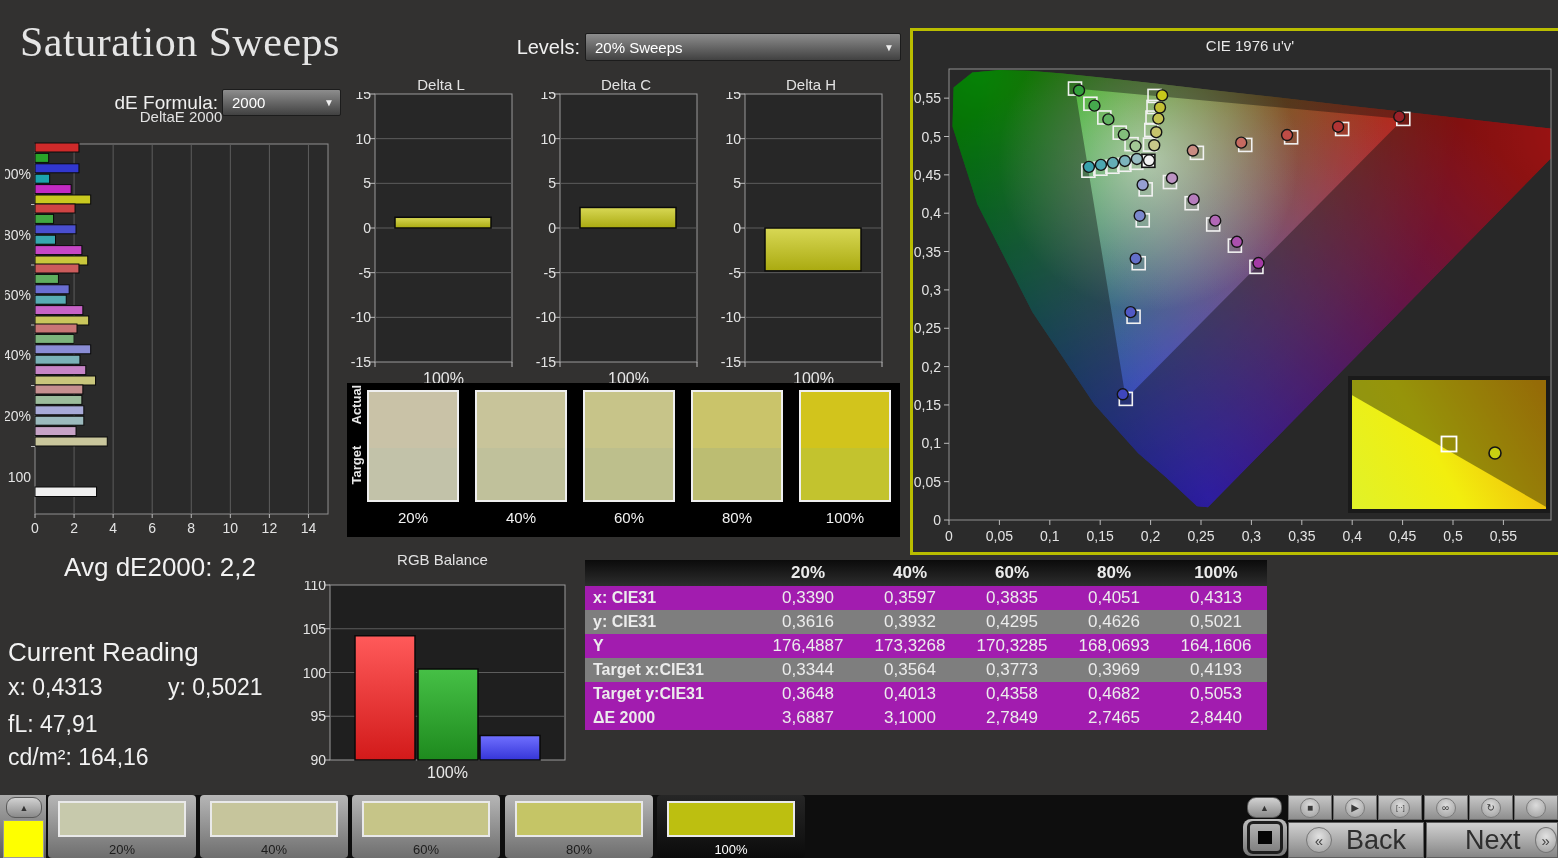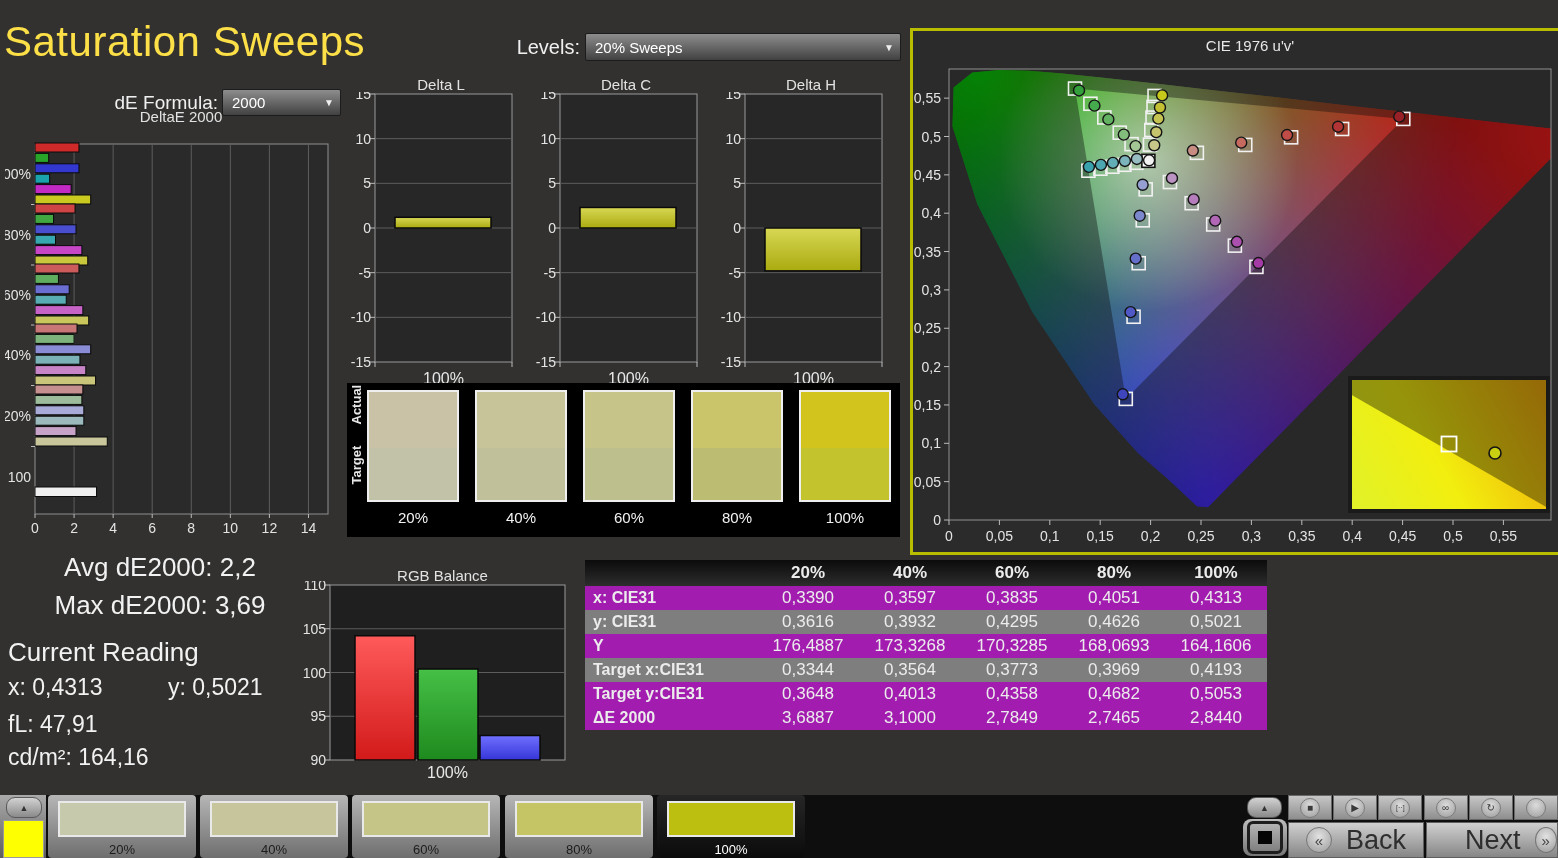--- a/index.html
+++ b/index.html
@@ -1,19 +1,19 @@
 <!DOCTYPE html>
 <html><head>
 <meta charset="utf-8">
 <style>
   html,body{margin:0;padding:0;background:#222;}
   #stage{position:relative;width:1558px;height:858px;background:#323130;overflow:hidden;
          font-family:"Liberation Sans",sans-serif;color:#ececec;}
   .abs{position:absolute;}
-  #page-title{left:4px;top:18px;font-size:42px;color:#fde047;letter-spacing:0.5px;}
+  #page-title{left:20px;top:18px;font-size:42px;color:#e5e5e5;letter-spacing:0.5px;font-family:Liberation Serif, serif;}
   .fld-label{font-size:19px;color:#f0f0f0;text-align:right;}
   .dropdown{background:linear-gradient(#8d8d8d,#414141);border:1px solid #1c1c1c;border-radius:2px;
             color:#fff;font-size:15px;display:flex;align-items:center;padding:0 6px 0 9px;box-sizing:border-box;}
   .dropdown .dd-txt{flex:1;overflow:hidden;white-space:nowrap;}
   .dropdown .dd-arrow{font-size:10px;color:#efefef;}
   .chart-title{font-size:15px;color:#e2e2e2;text-align:center;}
   svg text{font-family:"Liberation Sans",sans-serif;}
   
   #swatch-strip{left:347px;top:383px;width:553px;height:154px;background:#000;}
   .rot-label{position:absolute;left:1px;width:16px;font-size:13px;font-weight:bold;color:#e8e8e8;
@@ -279,28 +279,27 @@
         <div class="cmp-label" style="left: 344px;">80%</div>
         <div class="cmp-cell" style="left: 452px;">
           <div class="cmp-top" style="background: rgb(210, 196, 28);"></div>
           <div class="cmp-bot" style="background: rgb(195, 195, 46);"></div>
         </div>
         <div class="cmp-label" style="left: 452px;">100%</div>
       </div>
   </div>
 
   <div class="abs big-stat" style="left:20px;top:552px;width:280px;text-align:center;">Avg dE2000: 2,2</div>
-  <div class="abs big-stat" style="left:20px;top:590px;width:280px;text-align:center;">Max dE2000: 3,69</div>
   <div class="abs big-stat" style="left:8px;top:637px;">Current Reading</div>
   <div class="abs mid-stat" style="left:8px;top:674px;">x: 0,4313</div>
   <div class="abs mid-stat" style="left:168px;top:674px;">y: 0,5021</div>
   <div class="abs mid-stat" style="left:8px;top:711px;">fL: 47,91</div>
   <div class="abs mid-stat" style="left:8px;top:744px;">cd/m²: 164,16</div>
 
-  <div class="abs chart-title" style="left:300px;top:567px;width:285px;">RGB Balance</div>
+  <div class="abs chart-title" style="left:300px;top:551px;width:285px;">RGB Balance</div>
   <div class="abs" style="left:300px;top:581px;">
     <svg id="rgb-svg" width="285" height="200" viewBox="0 0 285 200">
         <rect x="30" y="4" width="235" height="175" fill="#1f1f1f" stroke="#9a9a9a" stroke-width="1"></rect>
         <line x1="30" y1="135.25" x2="265" y2="135.25" stroke="#5d5d5d"></line>
         <line x1="30" y1="91.5" x2="265" y2="91.5" stroke="#5d5d5d"></line>
         <line x1="30" y1="47.75" x2="265" y2="47.75" stroke="#5d5d5d"></line>
         <line x1="25" y1="179" x2="30" y2="179" stroke="#bbb"></line>
         <text x="26" y="184" fill="#e4e4e4" font-size="14" text-anchor="end">90</text>
         <line x1="25" y1="135.25" x2="30" y2="135.25" stroke="#bbb"></line>
         <text x="26" y="140.25" fill="#e4e4e4" font-size="14" text-anchor="end">95</text>

